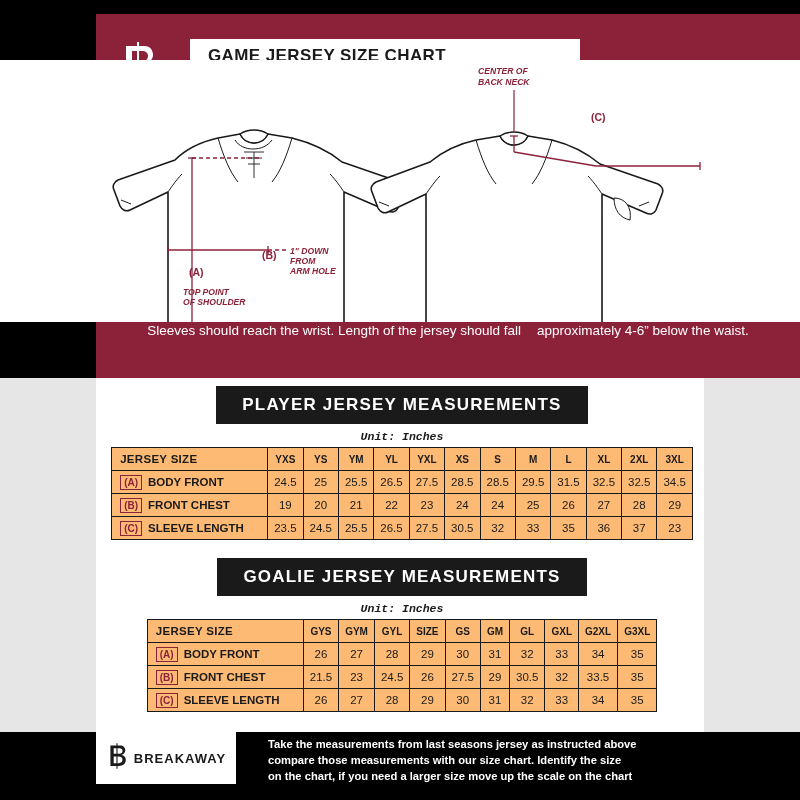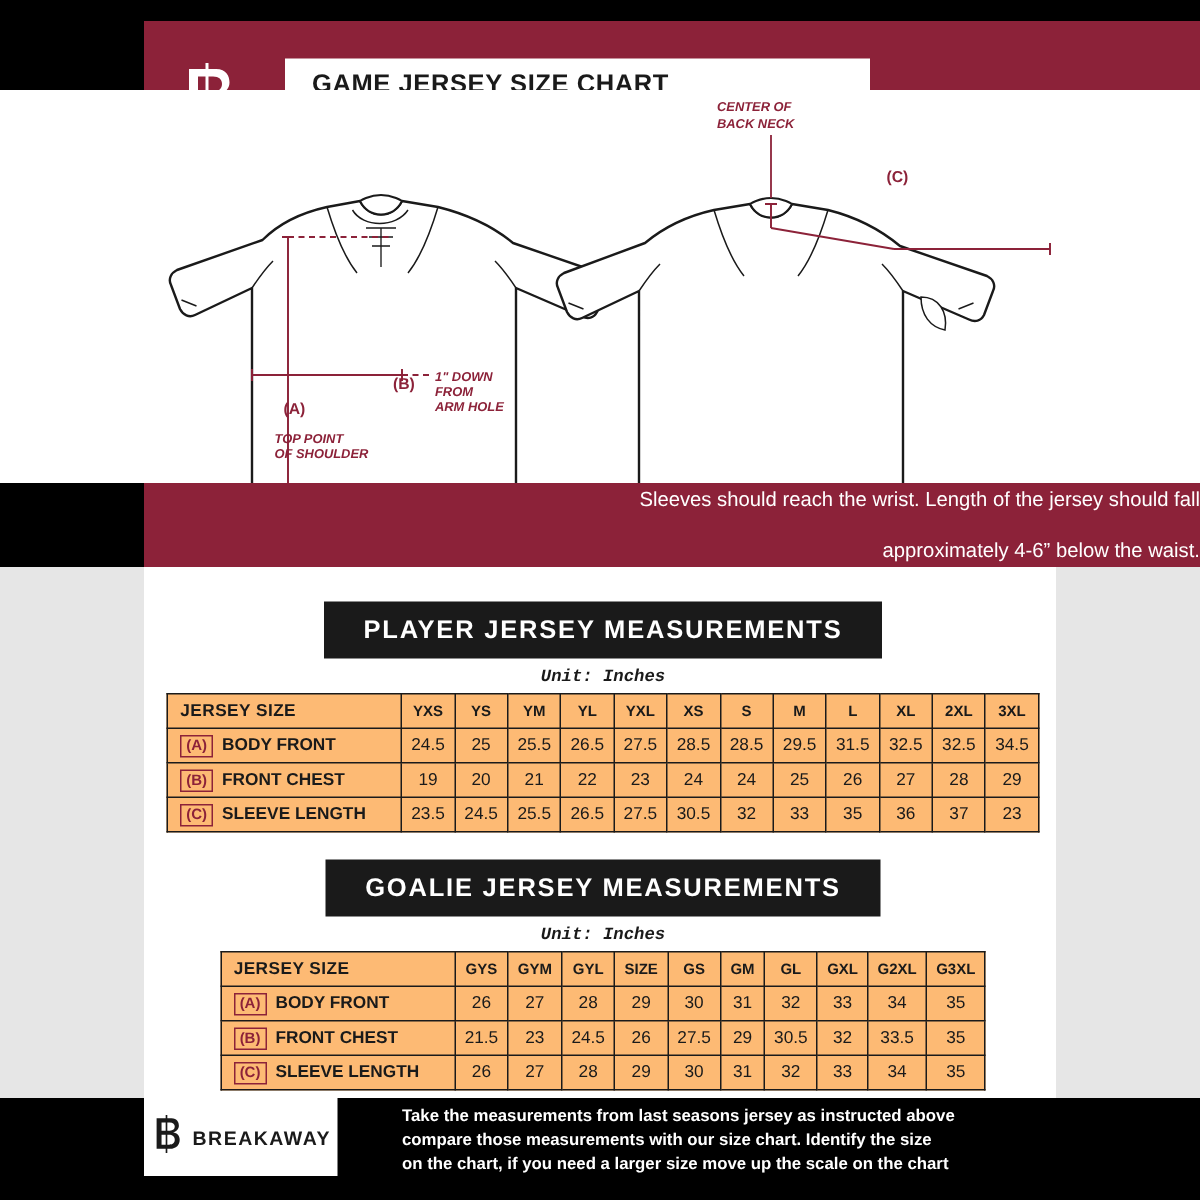--- a/index.html
+++ b/index.html
@@ -43,21 +43,21 @@
   
   .diagram {
     position:absolute; left:0; top:60px; width:800px; height:262px;
     background:#fff;
   }
 
   
   .notebar {
     position:absolute; left:96px; top:322px; width:704px; height:56px;
     background:#8c2239; color:#fff;
-    display:flex; flex-direction:column; align-items:flex-end; justify-content:center;
+    display:flex; flex-direction:row; align-items:flex-start; justify-content:center;
     text-align:center; line-height:1.35; font-size:13.5px;gap:16px;
   }
 
   
   .body-white {
     position:absolute; left:0; top:378px; width:800px; height:354px;
     background:#fff;
   }
   .grey-left {
     position:absolute; left:0; top:0; width:96px; height:354px;
@@ -117,21 +117,21 @@
     line-height:13px;
   }
   .lbl-size { font-weight:bold; letter-spacing:.3px; }
 
   
   .footer {
     position:absolute; left:0; top:732px; width:800px; height:68px;
     background:#000;
   }
   .footer-white {
-    position:absolute; left:96px; top:0; width:129px; height:52px;
+    position:absolute; left:96px; top:0; width:140px; height:52px;
     background:#fff;
     display:flex; align-items:center; justify-content:center; gap:6px;
   }
   .footer-brand {
     font-size:13px; font-weight:bold; letter-spacing:1px; color:#1a1a1a;
   }
   .footer-text {
     position:absolute; left:268px; top:4px; width:430px;
     color:#fff; font-size:11.2px; line-height:1.45; font-weight:bold;
   }
@@ -272,21 +272,21 @@
 
   <div class="notebar">
     <div>Sleeves should reach the wrist. Length of the jersey should fall</div>
     <div>approximately 4-6” below the waist.</div>
   </div>
 
   <div class="body-white">
     <div class="grey-left"></div>
     <div class="grey-right"></div>
 
-    <div style="position:absolute; left:96px; top:0; width:612px; padding-top:23px;">
+    <div style="position:absolute; left:96px; top:0; width:612px; padding-top:8px;">
 
       <div class="section-title">PLAYER JERSEY MEASUREMENTS</div>
       <div class="unit">Unit: Inches</div>
 
       <table class="sizes">
         <thead>
           <tr>
             <th class="rowhead" style="width:156px;"><span class="lbl-size">JERSEY SIZE</span></th>
             <th class="colhead">YXS</th>
             <th class="colhead">YS</th>

